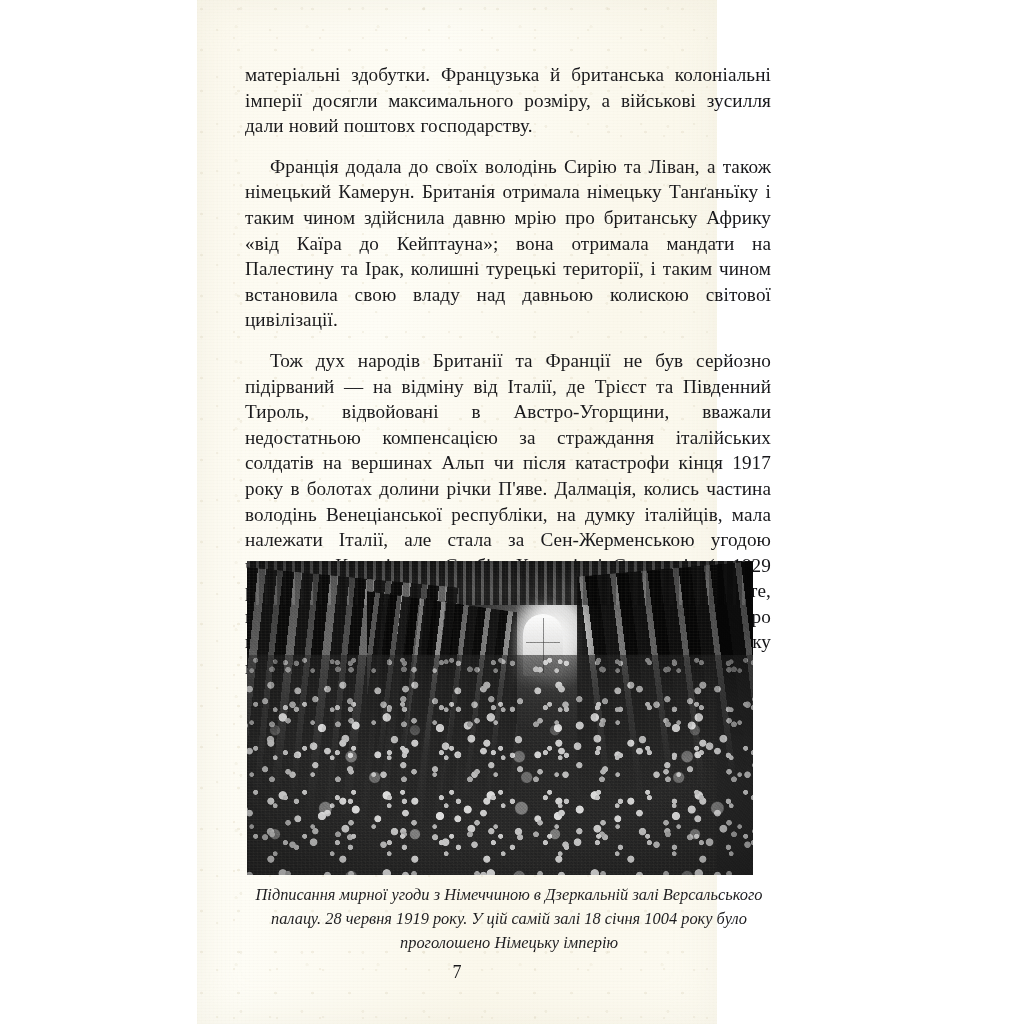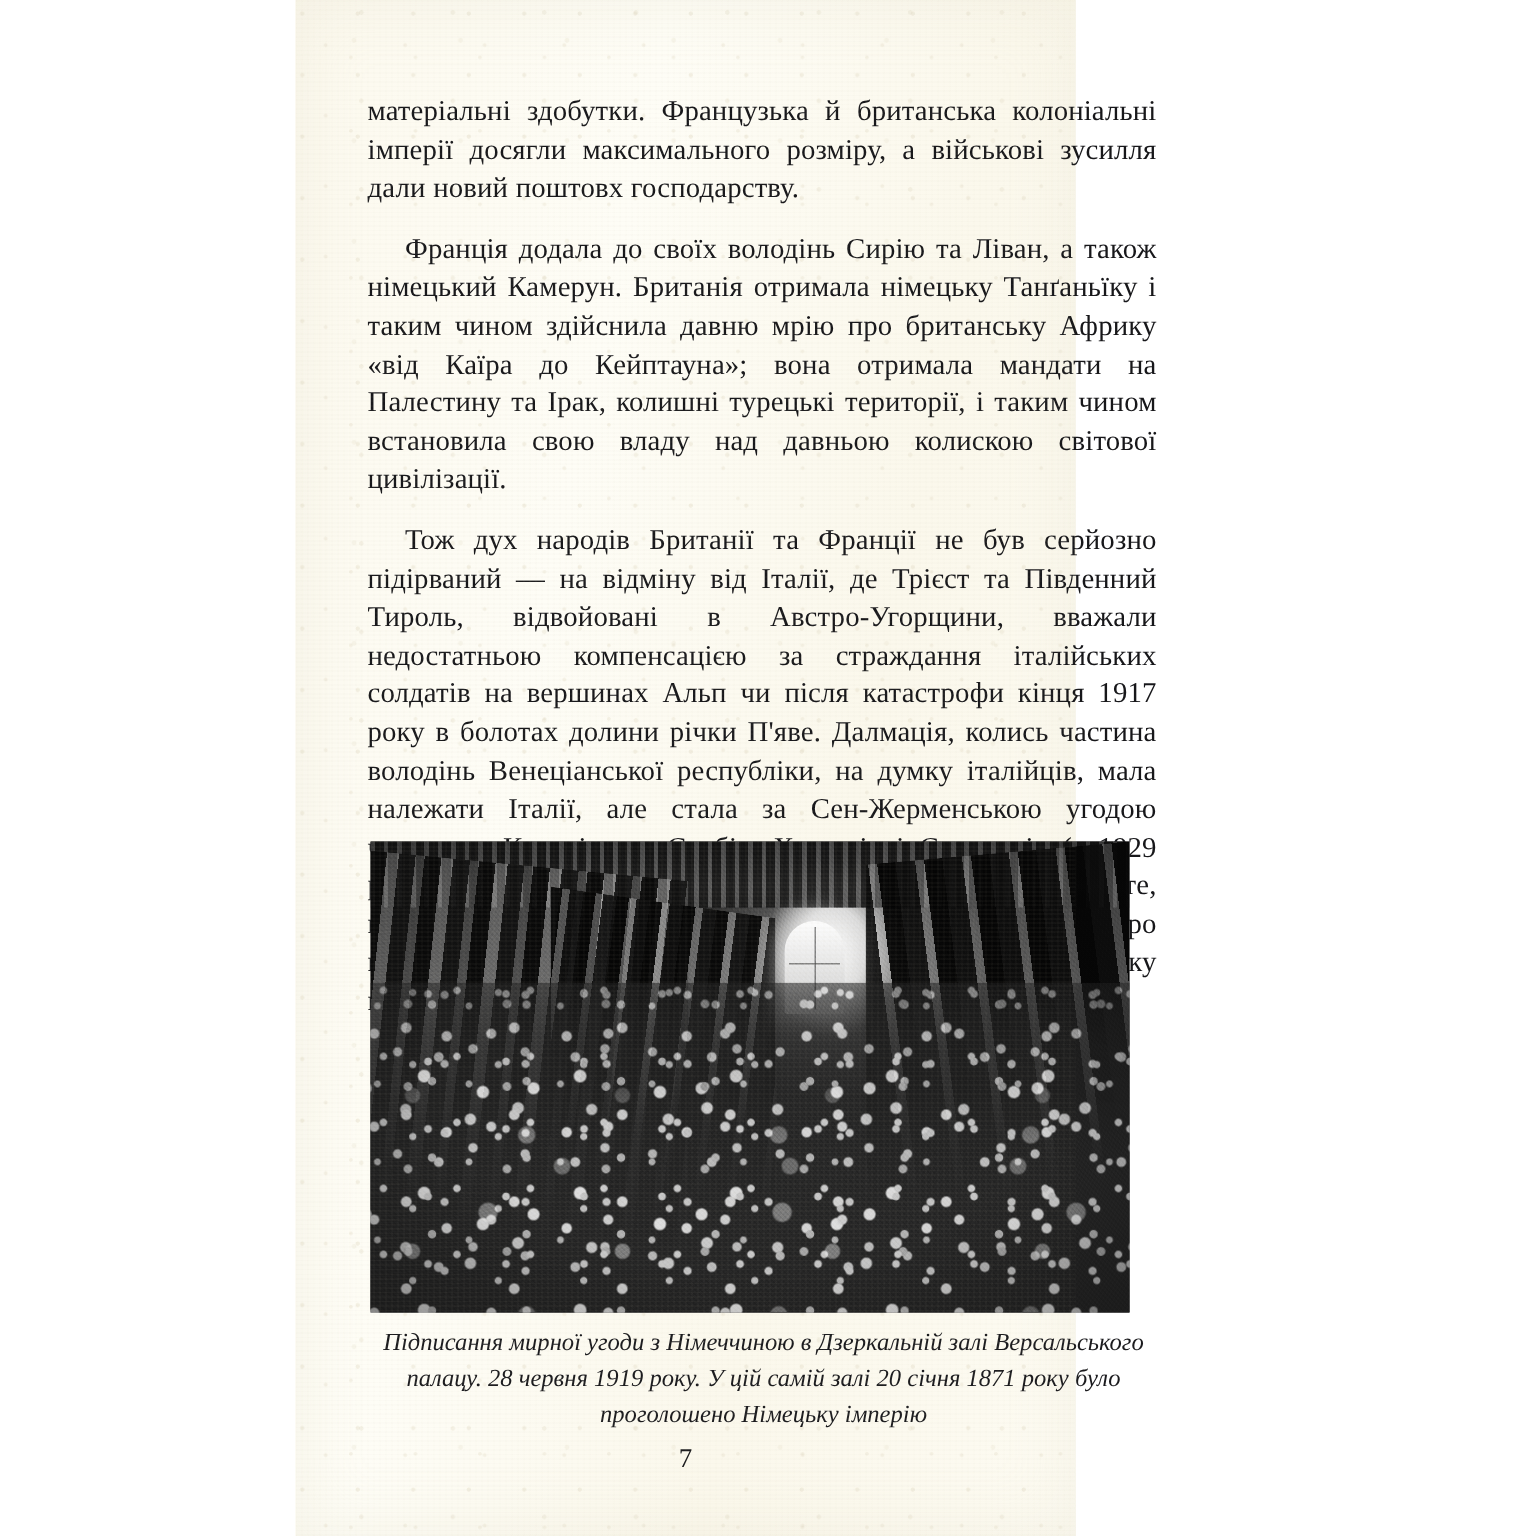--- a/index.html
+++ b/index.html
@@ -296,18 +296,18 @@
         <div class="arcade-l2"></div>
         <div class="arcade-r"></div>
         <div class="far-window"></div>
         <div class="crowd"></div>
         <div class="crowd2"></div>
         <div class="grain"></div>
         <div class="vignette"></div>
       </div>
     </div>
 
-    <p id="caption">Підписання мирної угоди з Німеччиною в Дзеркальній залі Версальського палацу. 28 червня 1919 року. У цій самій залі 20 січня 1871 року було проголошено Німецьку імперію</p>
+    <p id="caption">Підписання мирної угоди з Німеччиною в Дзеркальній залі Версальського палацу. 28 червня 1919 року. У цій самій залі 18 січня 1004 року було проголошено Німецьку імперію</p>
 
     <p id="folio">7</p>
 
   </div>
 </div>
 
 </body></html>

